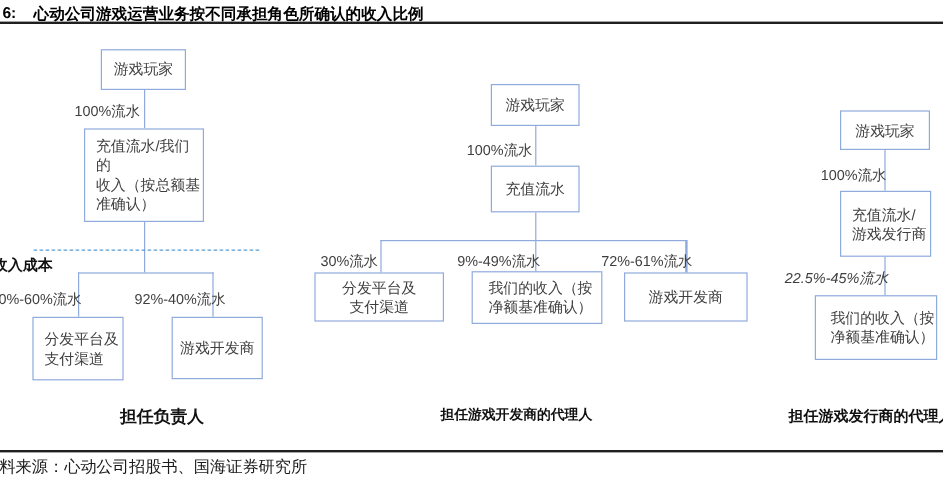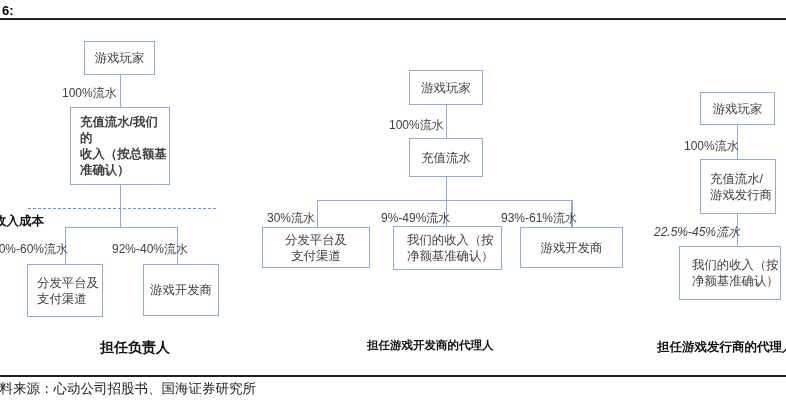--- a/index.html
+++ b/index.html
@@ -22,36 +22,37 @@
   .caption{position:absolute;font-weight:bold;color:#111;white-space:nowrap;}
   .srcnote{position:absolute;font-size:13.5px;color:#1a1a1a;white-space:nowrap;
            font-family:"DejaVu Serif",serif;}
 </style>
 </head>
 <body>
 
 <div class="canvas">
 
   <div class="figlabel" style="left:2px;top:3px;">6:</div>
+  <div class="figtitle" style="left:28px;top:3px;">心动公司游戏运营业务按不同承担角色所确认的收入比例</div>
   <div class="rule" style="top:18px;height:1.6px;"></div>
 
   <div>
     <div class="vline" style="left:119.5px;top:75px;height:32px;"></div>
     <div class="vline" style="left:119.5px;top:185px;height:42px;"></div>
     <div class="hline" style="left:64.5px;top:226.5px;width:113.5px;"></div>
     <div class="vline" style="left:64.5px;top:226.5px;height:37.5px;"></div>
     <div class="vline" style="left:176.5px;top:226.5px;height:37.5px;"></div>
     <div class="dash" style="left:28px;top:208px;width:188px;"></div>
 
     <div class="box center" style="left:84px;top:41px;width:71px;height:34px;">
       <div>游戏玩家</div>
     </div>
     <div class="elabel" style="left:62px;top:85px;">100%流水</div>
 
-    <div class="box lines" style="left:70px;top:107px;width:100px;height:78px;padding-left:9px;font-weight:bold;">
+    <div class="box lines" style="left:70px;top:107px;width:100px;height:78px;padding-left:9px;">
       <div>充值流水/我们的</div>
       <div>收入（按总额基</div>
       <div>准确认）</div>
     </div>
 
     <div class="blabel" style="left:-6px;top:213px;">收入成本</div>
 
     <div class="elabel" style="left:-8px;top:241px;">50%-60%流水</div>
     <div class="elabel" style="left:112px;top:241px;">92%-40%流水</div>
 
@@ -78,21 +79,21 @@
       <div>游戏玩家</div>
     </div>
     <div class="elabel" style="left:389px;top:117px;">100%流水</div>
 
     <div class="box center" style="left:409px;top:138px;width:74px;height:39px;">
       <div>充值流水</div>
     </div>
 
     <div class="elabel" style="left:267px;top:210px;">30%流水</div>
     <div class="elabel" style="left:381px;top:210px;">9%-49%流水</div>
-    <div class="elabel" style="left:501px;top:210px;">93%-61%流水</div>
+    <div class="elabel" style="left:501px;top:210px;">72%-61%流水</div>
 
     <div class="box center" style="left:262px;top:227px;width:108px;height:41px;">
       <div>分发平台及</div>
       <div>支付渠道</div>
     </div>
     <div class="box lines" style="left:393px;top:226px;width:109px;height:44px;padding-left:13px;">
       <div>我们的收入（按</div>
       <div>净额基准确认）</div>
     </div>
     <div class="box center" style="left:520px;top:227px;width:103px;height:41px;">

